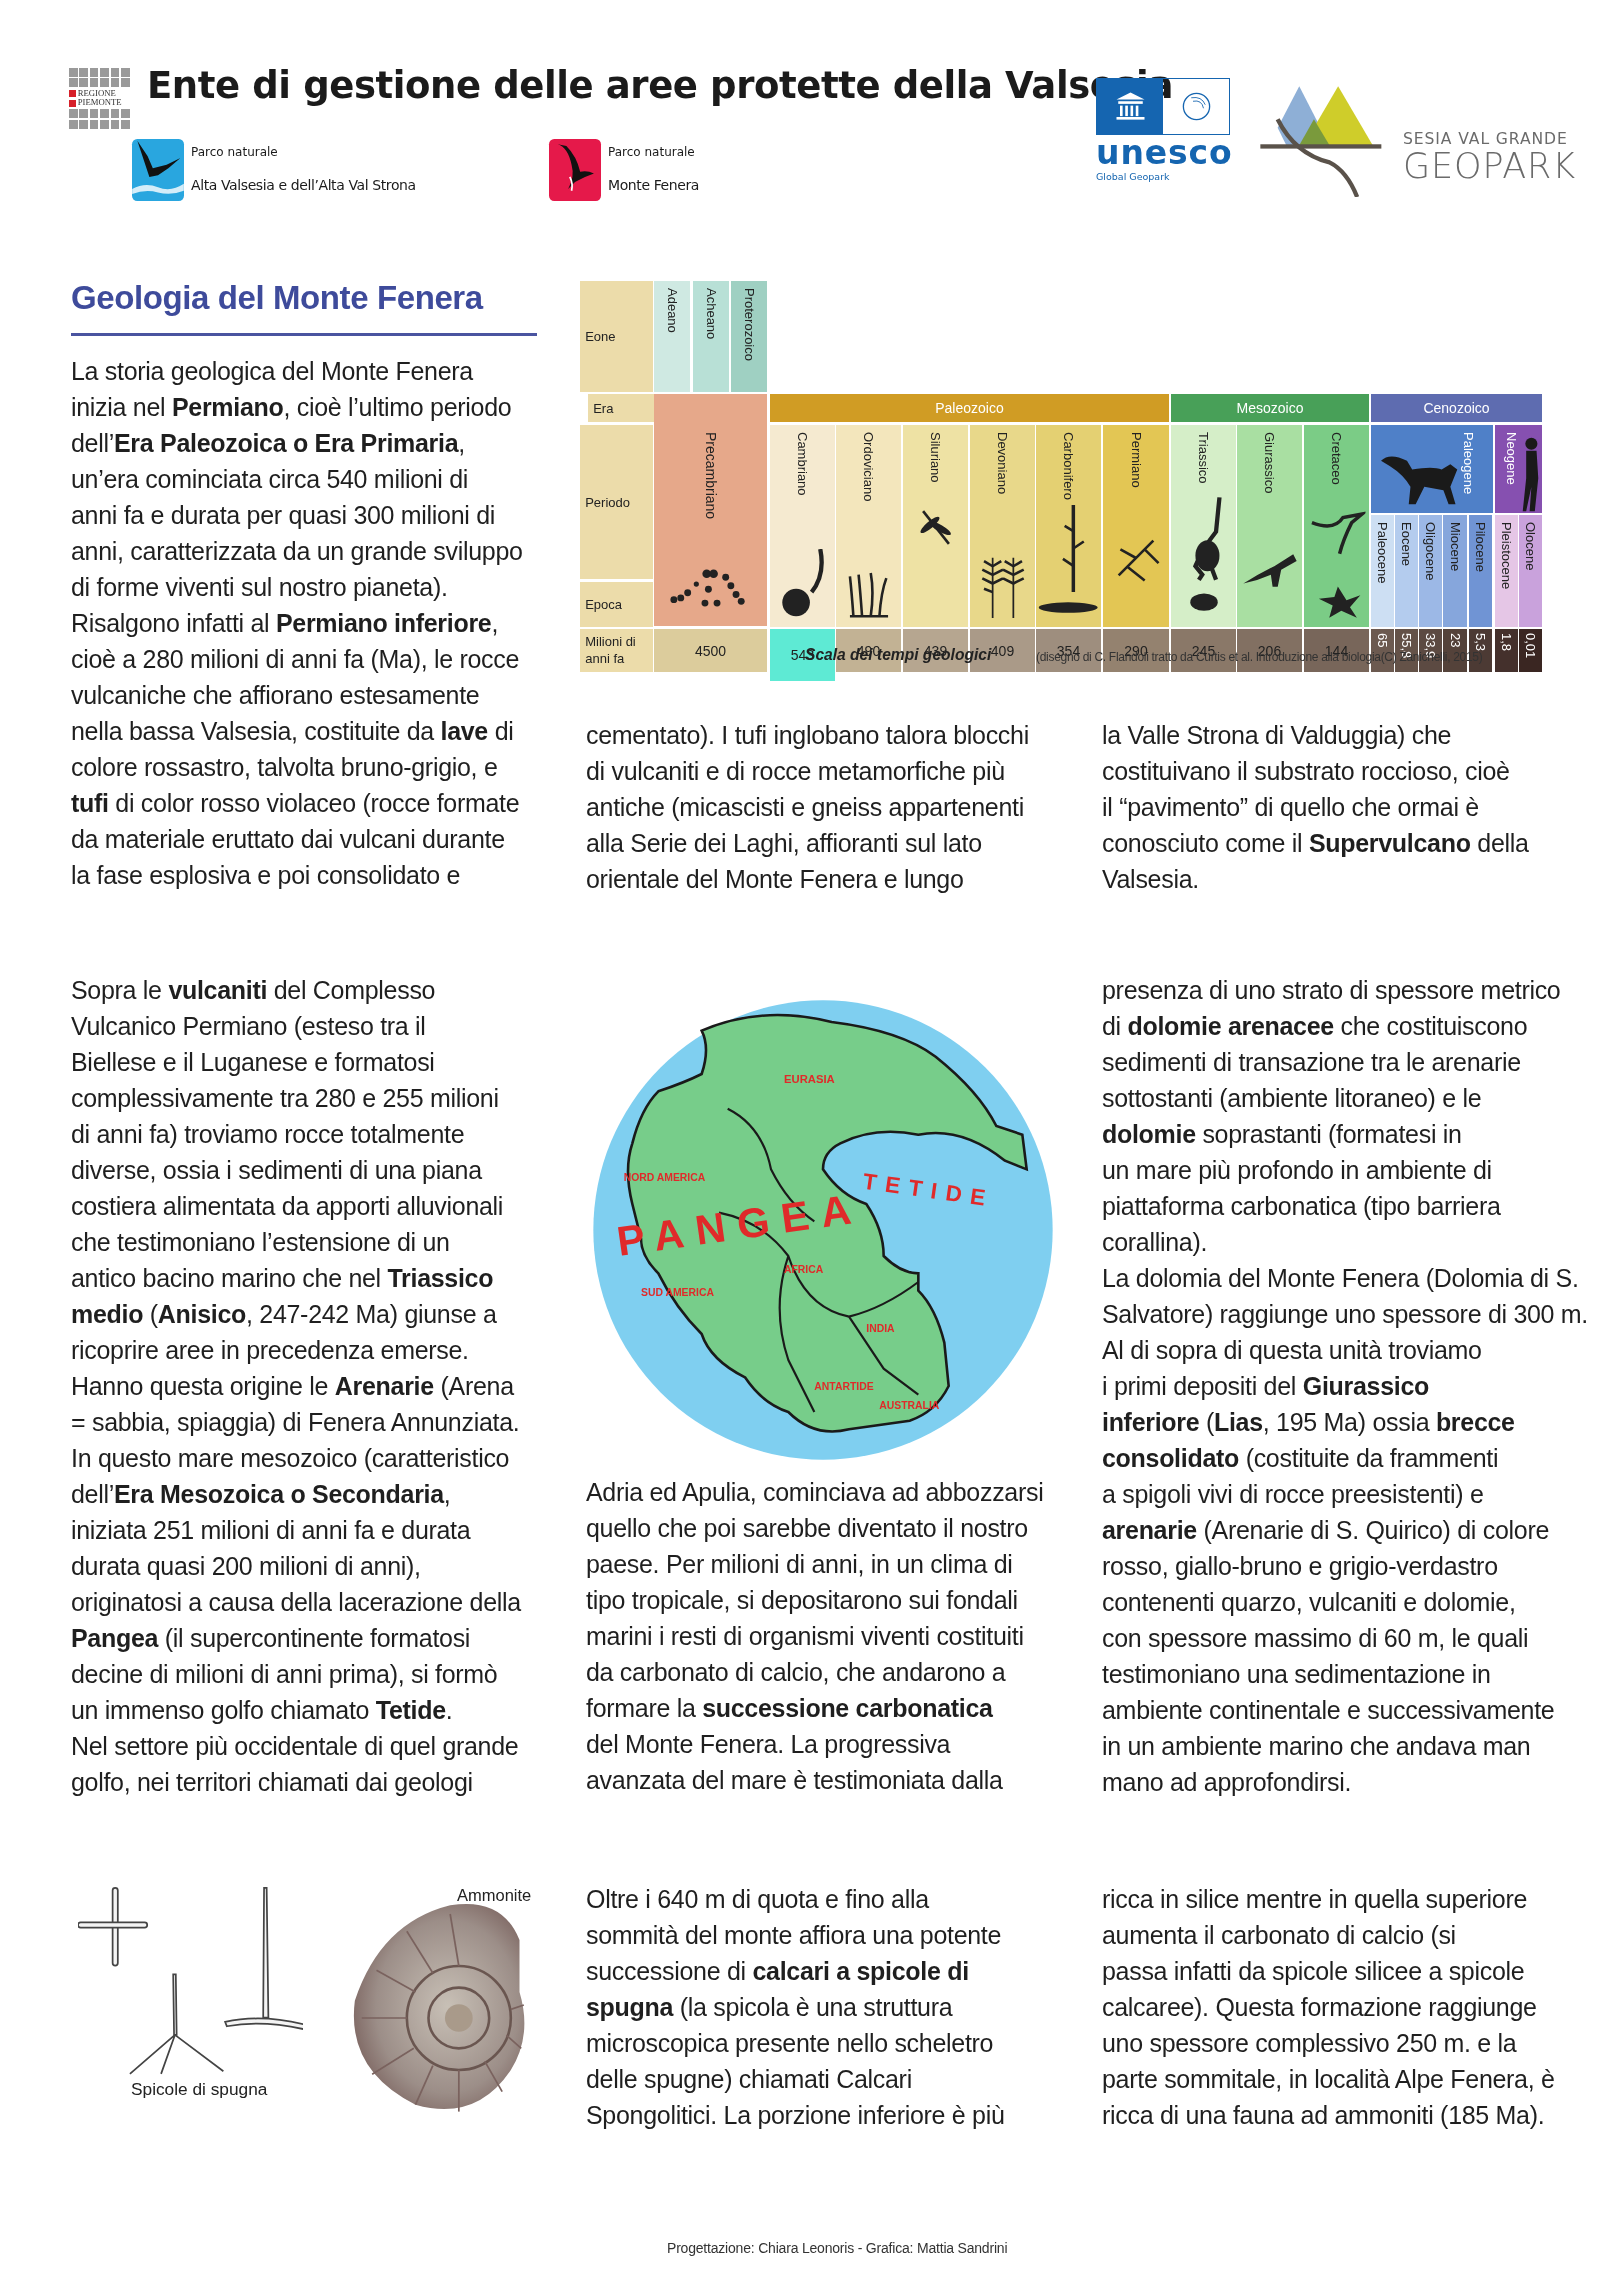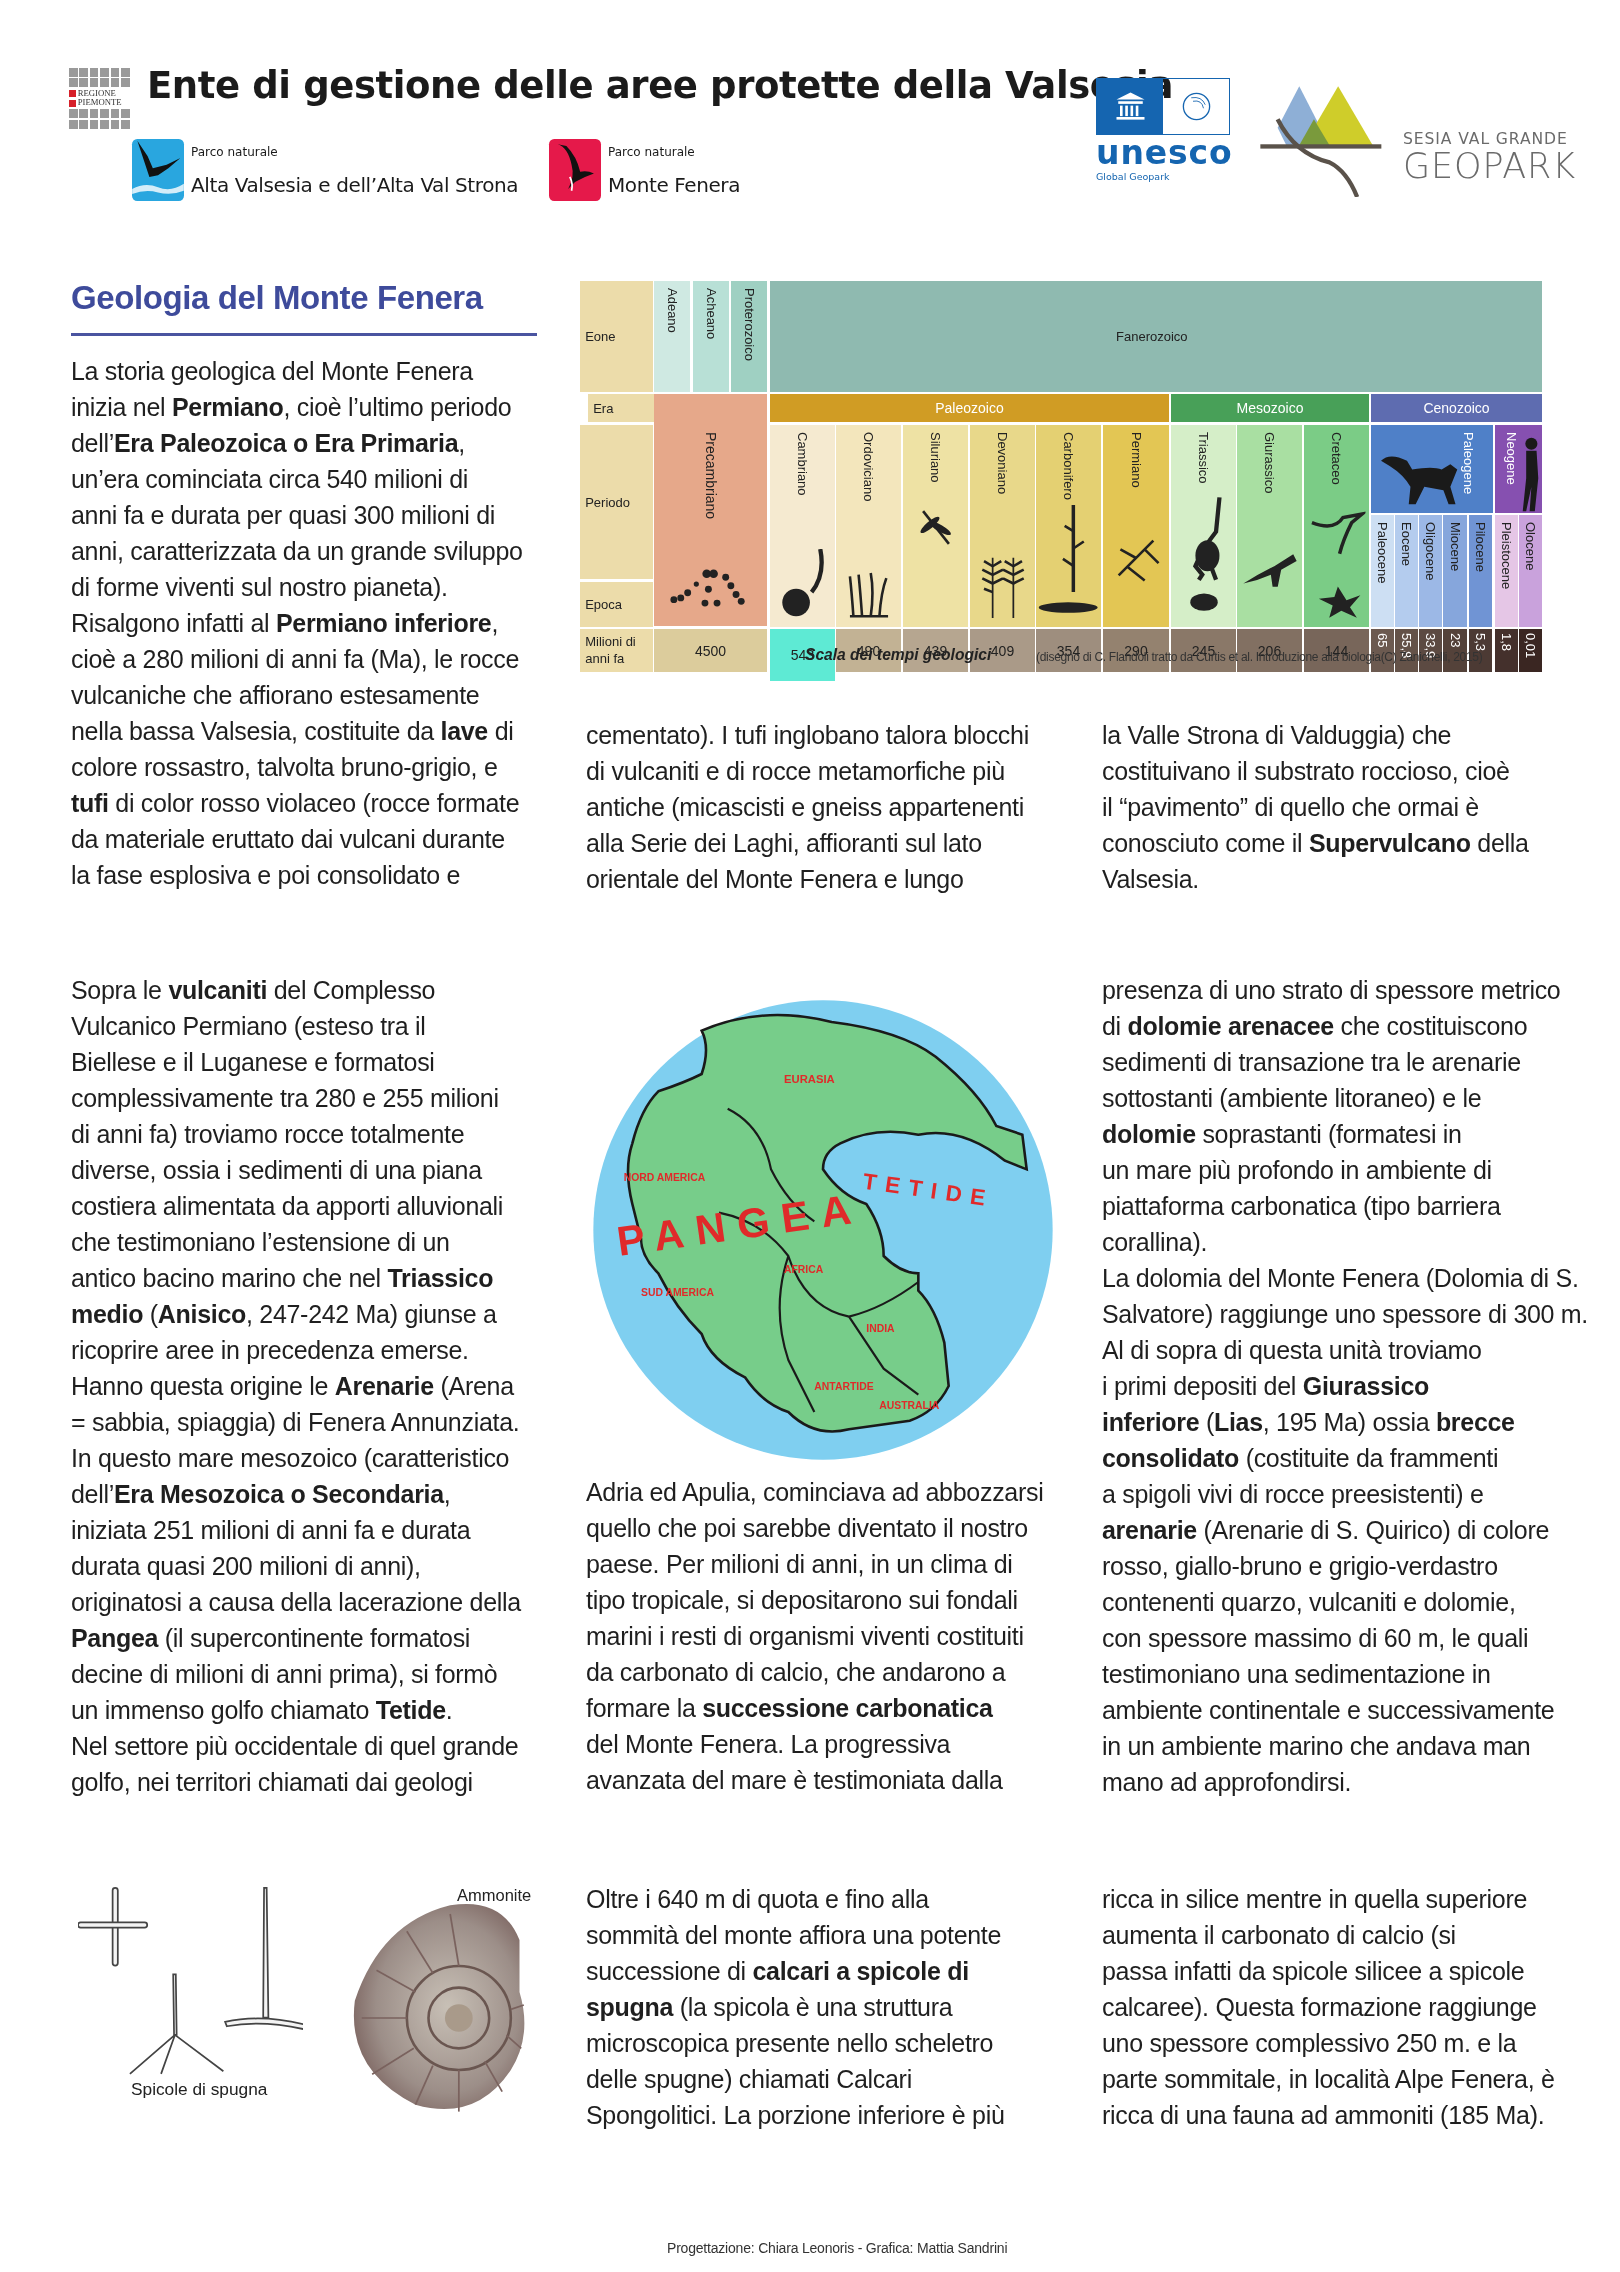--- a/index.html
+++ b/index.html
@@ -13,21 +13,21 @@
   .regione-grid span { width:8.7px; height:8.7px; background:#9a9a9a; display:block; }
   .regione-text { font-family:"Liberation Serif", serif; font-size:8.7px; line-height:9.5px; color:#333; margin:1.7px 0 1.7px 0; }
   .regione-text b { display:inline-block; width:7px; height:7px; background:#d6202a; margin-right:1.7px; vertical-align:middle; }
   .header-title { left:147px; top:64px; font-family:"DejaVu Sans", sans-serif; font-size:37px; font-weight:bold; color:#1b1b1b; letter-spacing:-0.4px; white-space:nowrap; }
   .park-logo { top:139px; display:flex; align-items:center; }
   .park-icon { width:52px; height:62px; border-radius:5.2px; position:relative; overflow:hidden; }
   .park-icon.blue { background:#29a6df; }
   .park-icon.red { background:#e5194a; }
   .park-text { margin-left:7px; font-family:"DejaVu Sans", sans-serif; color:#1b1b1b; }
   .park-text .small { font-size:12px; line-height:14px; }
-  .park-text .big { font-size:20px; line-height:21px; letter-spacing:-0.4px;margin-top:16px; }
+  .park-text .big { font-size:14px; line-height:21px; letter-spacing:-0.4px;margin-top:16px; }
 
   .unesco { left:1096px; top:78px; width:156px; }
   .unesco-box { width:132px; height:55px; border:1.7px solid #1565b0; display:flex; }
   .unesco-box .l { width:66px; background:#1565b0; display:flex; align-items:center; justify-content:center; }
   .unesco-box .r { flex:1; display:flex; align-items:center; justify-content:center; }
   .unesco-word { font-family:"DejaVu Sans", sans-serif; font-size:33px; font-weight:bold; color:#1565b0; line-height:36px; letter-spacing:0.9px; }
   .unesco-sub { font-family:"DejaVu Sans", sans-serif; font-size:9.5px; color:#1565b0; }
   .geopark-name1 { left:1403px; top:130px; font-family:"DejaVu Sans", sans-serif; font-size:15.6px; color:#6b6b6b; letter-spacing:0.9px; }
   .geopark-name2 { left:1403px; top:146px; font-family:"DejaVu Sans", sans-serif; font-size:35px; color:#6b6b6b; letter-spacing:0.9px; font-weight:300; }
 
@@ -176,21 +176,20 @@
 
   <div class="cell" style="left:74px;top:0;width:36px;height:111px;background:#cfe9e2">
       <span class="vt">Adeano</span>
     </div>
   <div class="cell" style="left:113px;top:0;width:36px;height:111px;background:#b8e0d6">
       <span class="vt">Acheano</span>
     </div>
   <div class="cell" style="left:151px;top:0;width:36px;height:111px;background:#9fd0c2">
       <span class="vt">Proterozoico</span>
     </div>
-  <div class="cell" style="left:190px;top:0;width:772px;height:111px;background:#8fbab0;display:flex;align-items:center;padding-left:346px">Fanerozoico</div>
 
   <div class="cell" style="left:74px;top:113px;width:113px;height:232px;background:#e6a88a">
     <span class="vt" style="top:38px;font-size:14px">Precambriano</span>
     <svg class="fossil" width="95" height="52" viewBox="0 0 110 60">
         <circle cx="12" cy="40" r="4" fill="#222"></circle>
         <circle cx="20" cy="38" r="4" fill="#222"></circle>
         <circle cx="28" cy="32" r="4" fill="#222"></circle>
         <circle cx="38" cy="22" r="3" fill="#222"></circle>
         <circle cx="50" cy="10" r="5" fill="#222"></circle>
         <circle cx="58" cy="10" r="5" fill="#222"></circle>

